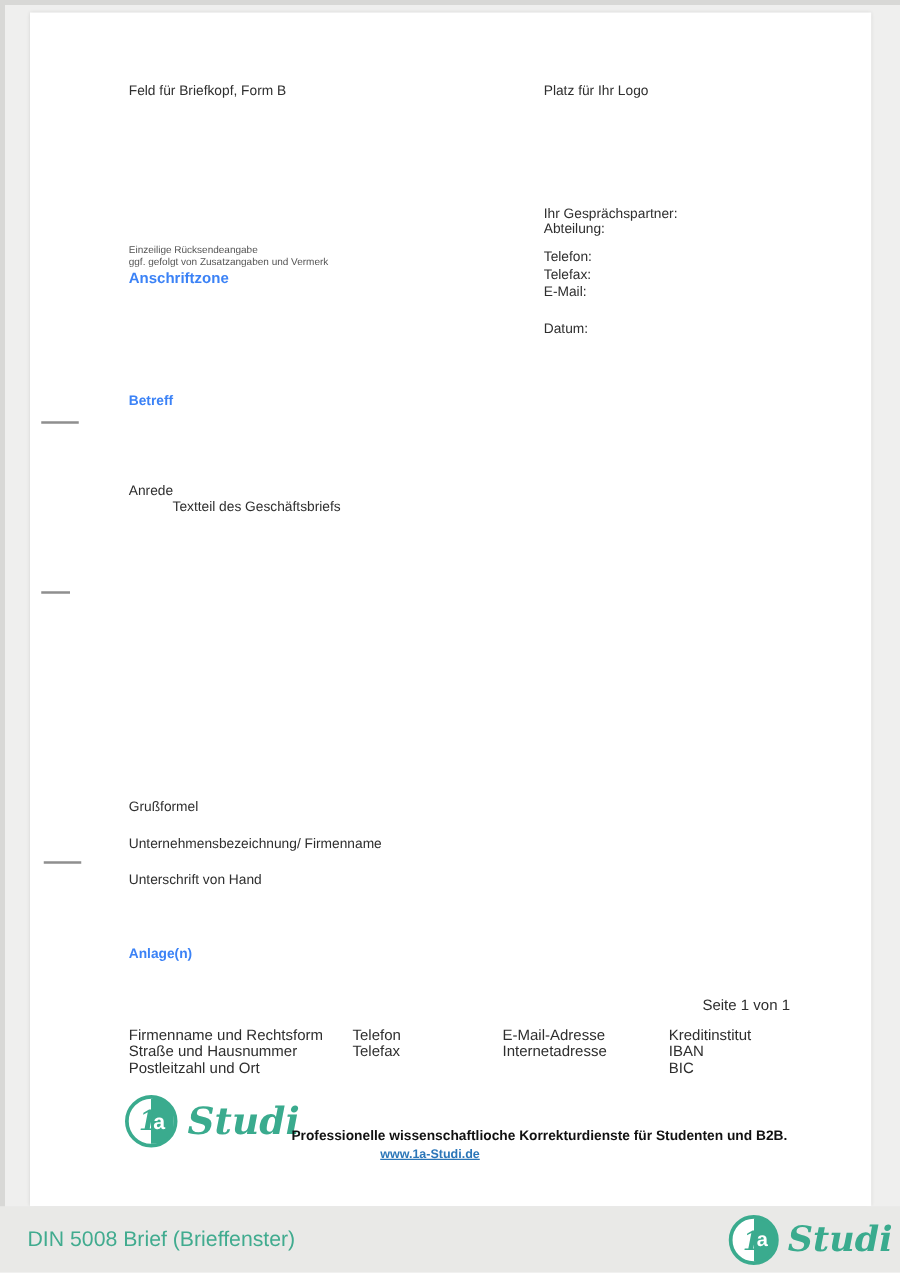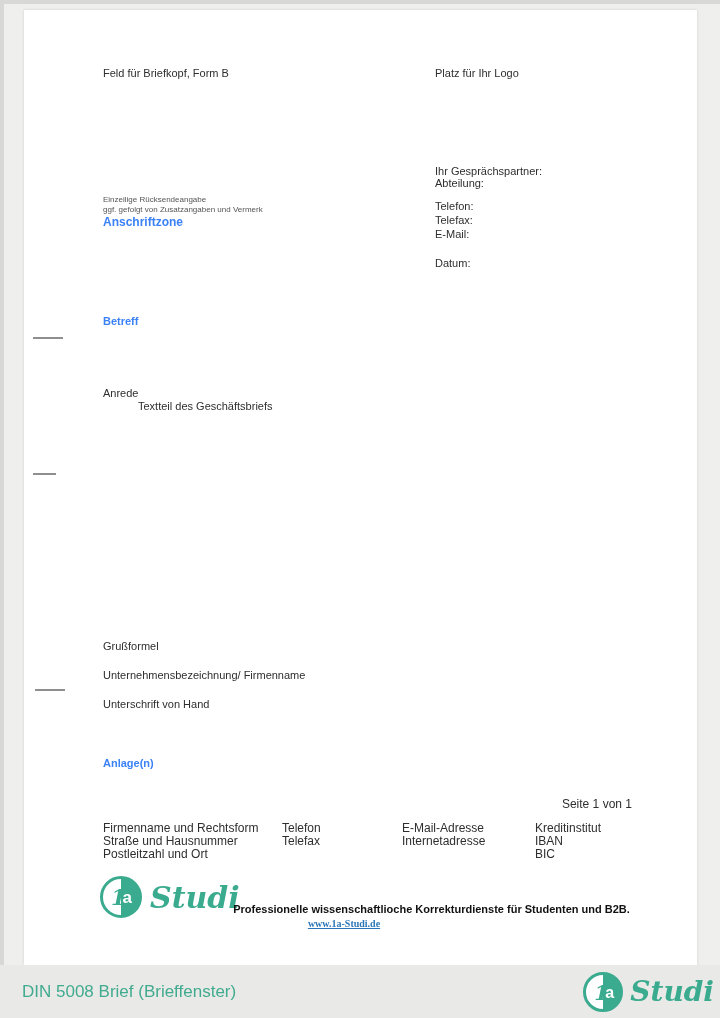--- a/index.html
+++ b/index.html
@@ -157,21 +157,21 @@
 
     <div class="abs brand brand-lg" style="left:76px; top:866px;">
       <div class="brand-circle">
         <span class="one">1</span>
         <span class="a">a</span>
       </div>
       <span class="brand-studi">Studi</span>
     </div>
 
     <div class="tagline" style="top:893px;">Professionelle wissenschaftlioche Korrekturdienste für Studenten und B2B.</div>
-    <a class="doclink" style="top:908px;font-family:Liberation Serif, serif;">www.1a-Studi.de</a>
+    <a class="doclink" style="top:908px;">www.1a-Studi.de</a>
 
   </div>
 
   <div class="bottom-bar">
     <div class="bottom-bar-title">DIN 5008 Brief (Brieffenster)</div>
     <div class="brand brand-sm">
       <div class="brand-circle">
         <span class="one">1</span>
         <span class="a">a</span>
       </div>

